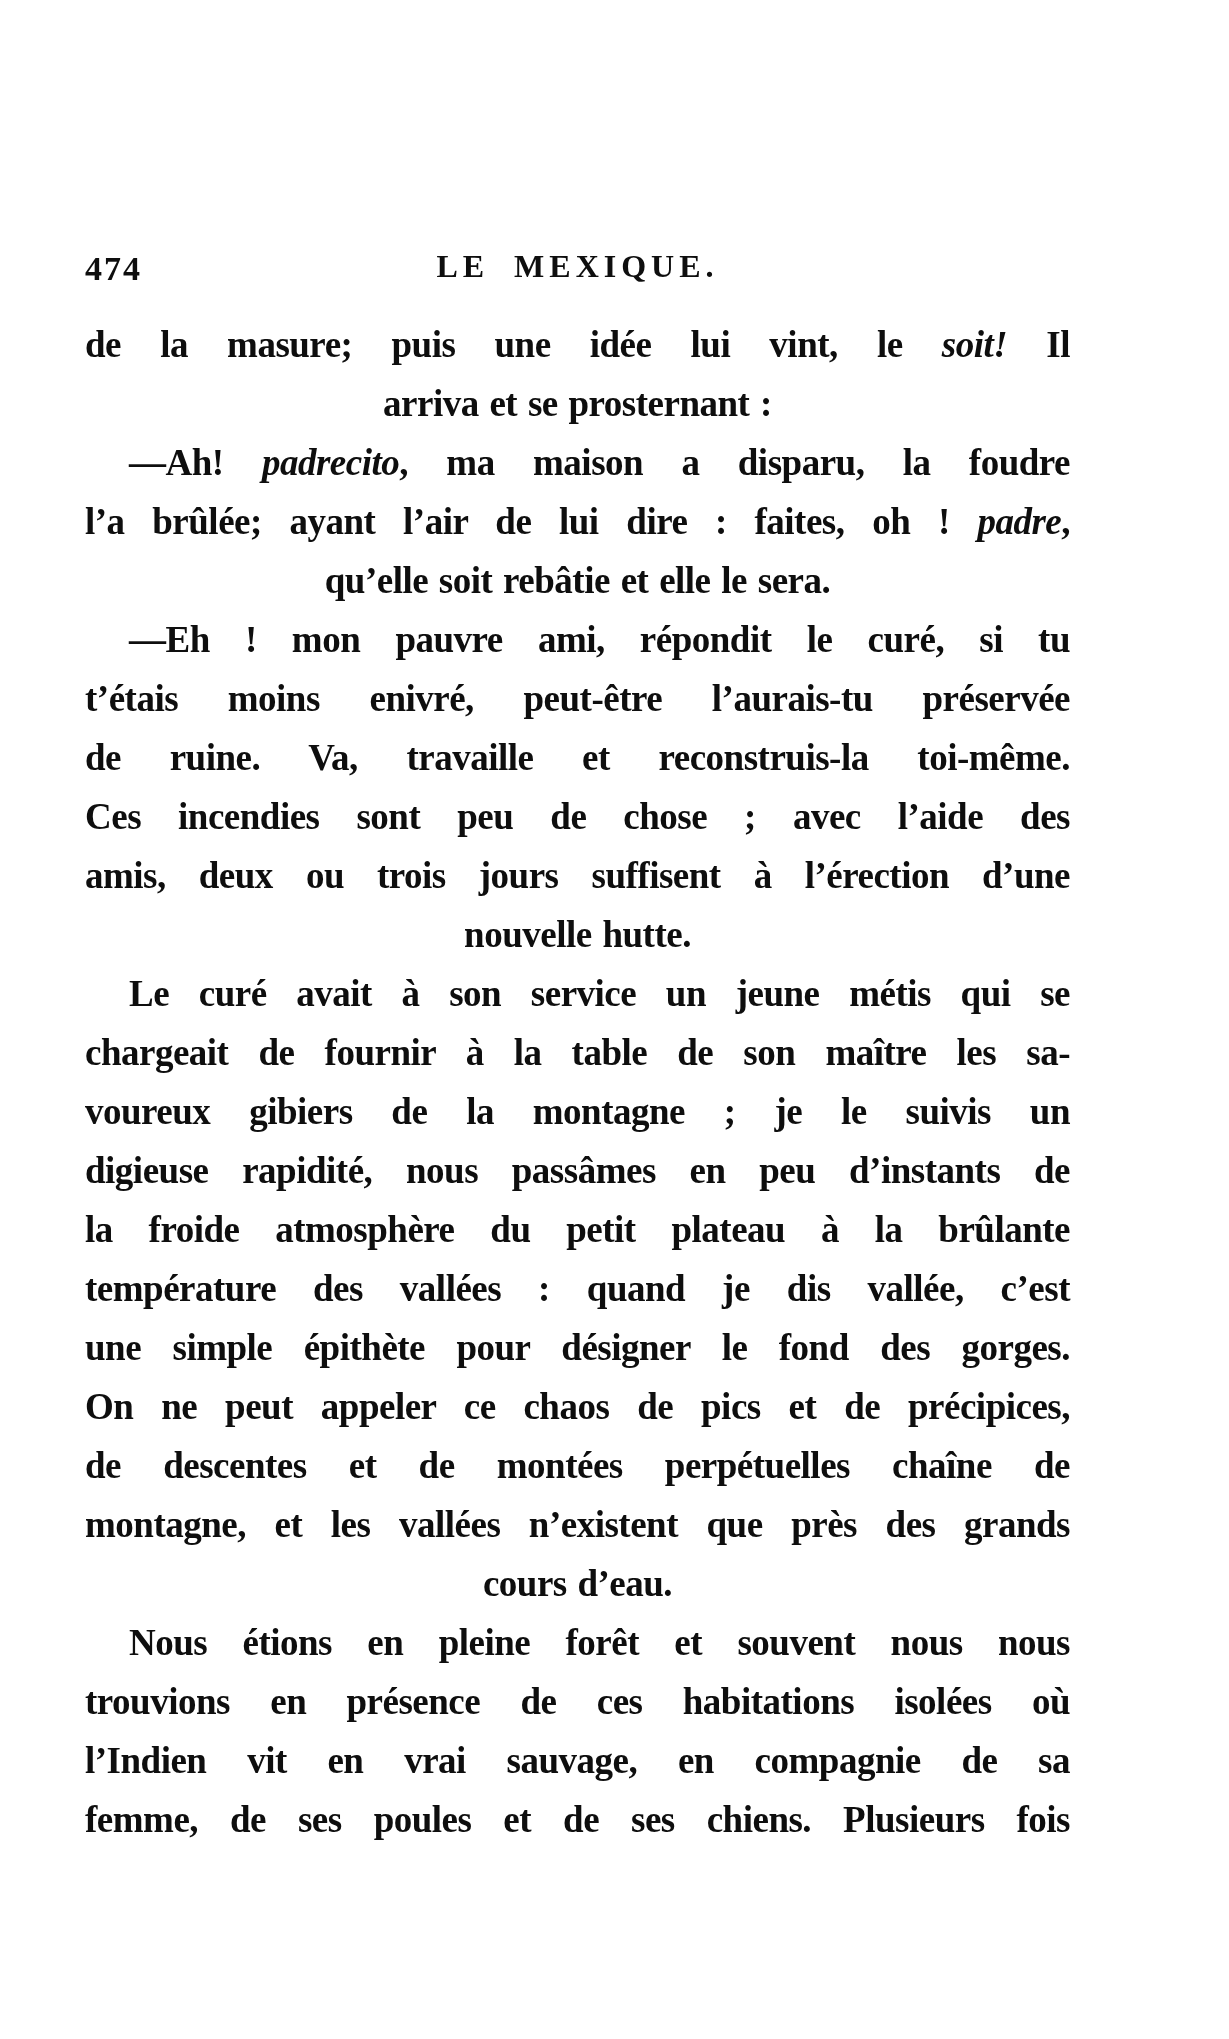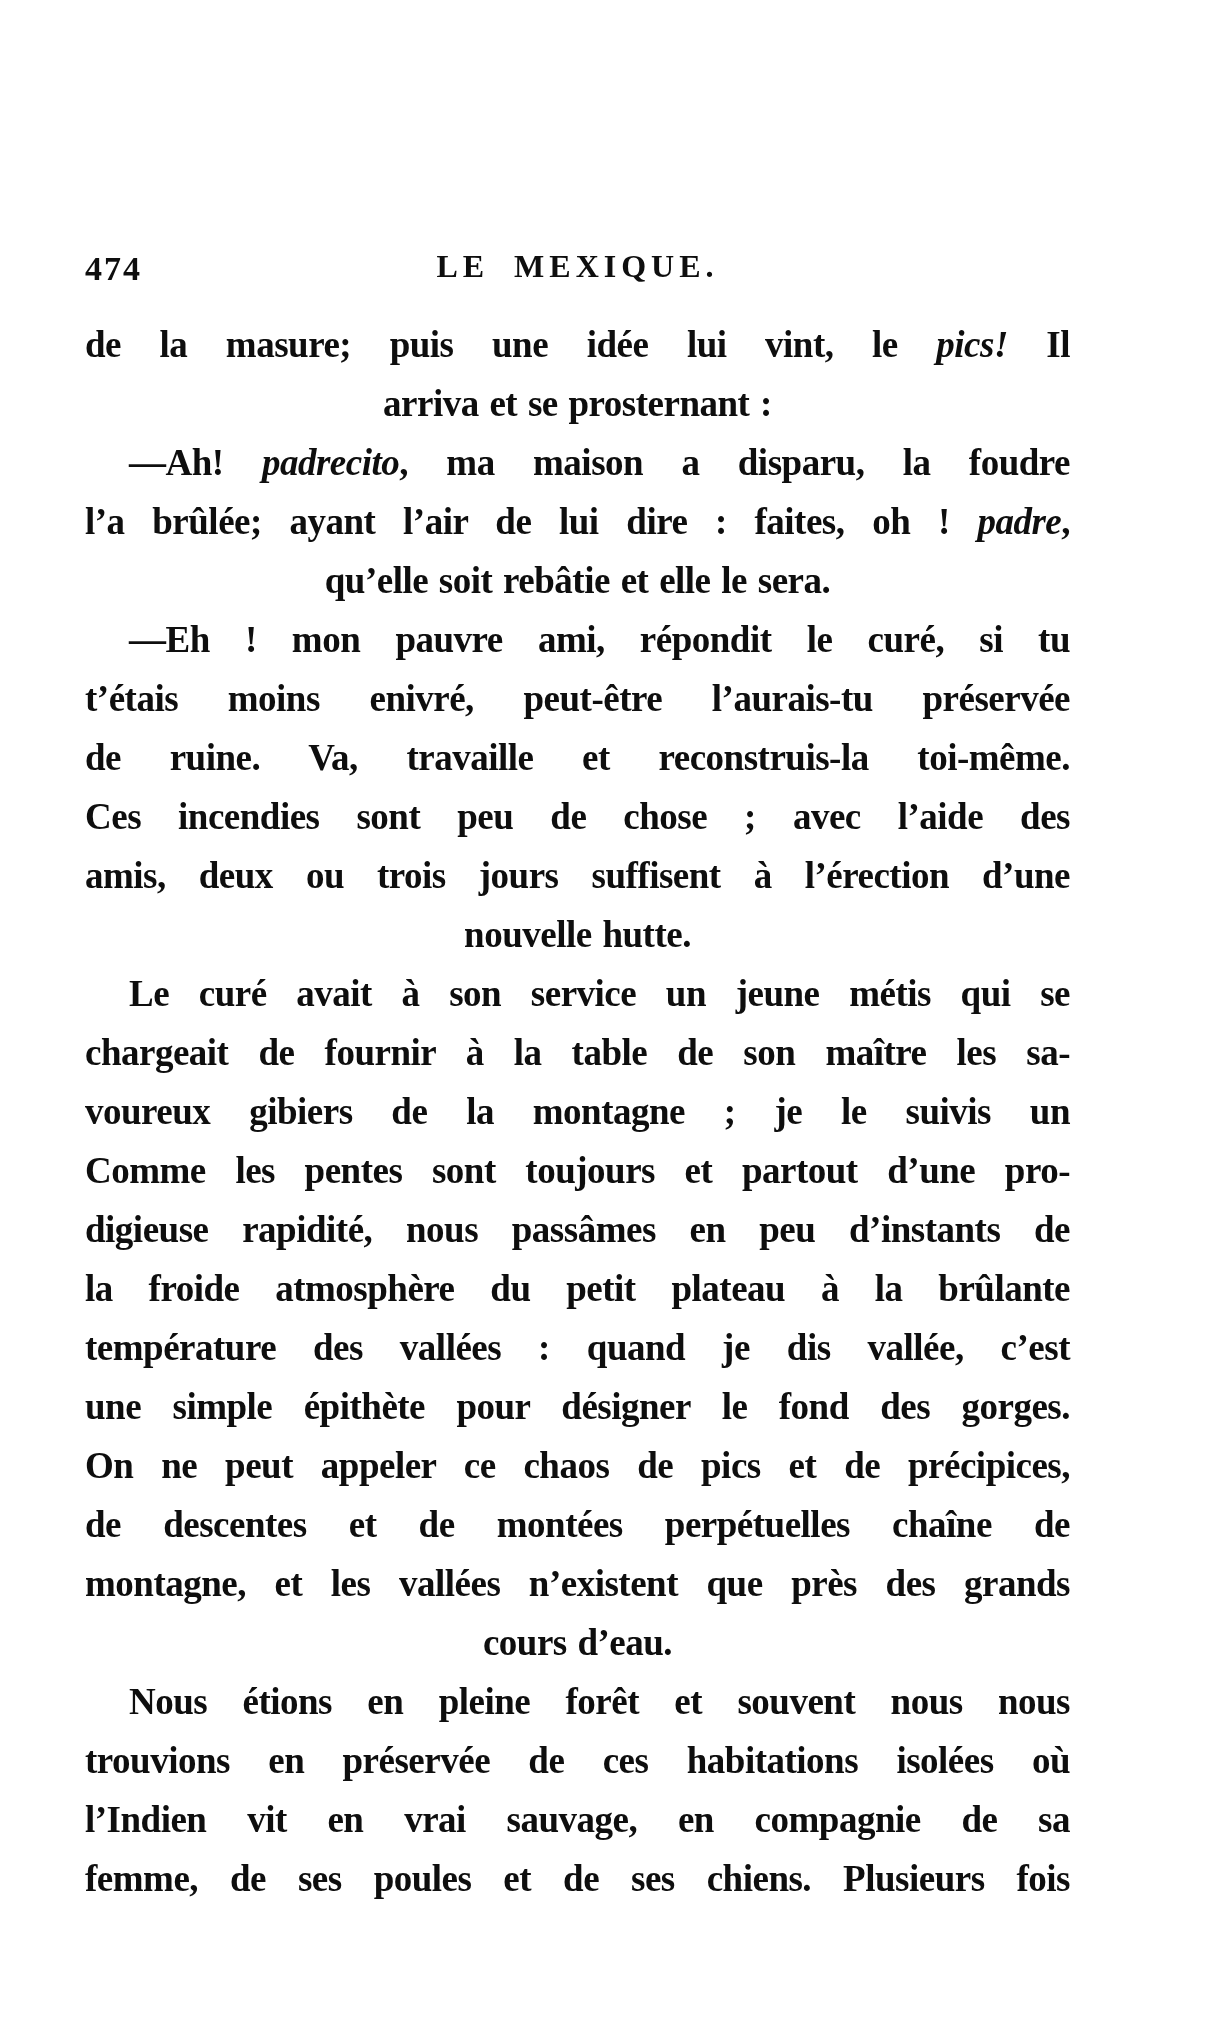--- a/index.html
+++ b/index.html
@@ -67,41 +67,40 @@
 </style>
 </head>
 <body>
 
 <div class="page">
   <div class="header">
     <span class="folio">474</span>
     <span class="running-title">LE MEXIQUE.</span>
   </div>
   <div class="body-text">
-      <div class="line just"><span>de la masure; puis une idée lui vint, le </span><span class="it">pics!</span><span> Il</span></div>
+      <div class="line just"><span>de la masure; puis une idée lui vint, le </span><span class="it">soit!</span><span> Il</span></div>
       <div class="line"><span>arriva et se prosternant :</span></div>
       <div class="line just indent"><span>—Ah! </span><span class="it">padrecito</span><span>, ma maison a disparu, la foudre</span></div>
       <div class="line just"><span>l’a brûlée; ayant l’air de lui dire : faites, oh ! </span><span class="it">padre</span><span>,</span></div>
       <div class="line"><span>qu’elle soit rebâtie et elle le sera.</span></div>
       <div class="line just indent"><span>—Eh ! mon pauvre ami, répondit le curé, si tu</span></div>
       <div class="line just"><span>t’étais moins enivré, peut-être l’aurais-tu préservée</span></div>
       <div class="line just"><span>de ruine. Va, travaille et reconstruis-la toi-même.</span></div>
       <div class="line just"><span>Ces incendies sont peu de chose ; avec l’aide des</span></div>
       <div class="line just"><span>amis, deux ou trois jours suffisent à l’érection d’une</span></div>
       <div class="line"><span>nouvelle hutte.</span></div>
       <div class="line just indent"><span>Le curé avait à son service un jeune métis qui se</span></div>
       <div class="line just"><span>chargeait de fournir à la table de son maître les sa-</span></div>
       <div class="line just"><span>voureux gibiers de la montagne ; je le suivis un</span></div>
-      <div class="line just"><span>Comme les pentes sont toujours et partout d’une pro-</span></div>
       <div class="line just"><span>digieuse rapidité, nous passâmes en peu d’instants de</span></div>
       <div class="line just"><span>la froide atmosphère du petit plateau à la brûlante</span></div>
       <div class="line just"><span>température des vallées : quand je dis vallée, c’est</span></div>
       <div class="line just"><span>une simple épithète pour désigner le fond des gorges.</span></div>
       <div class="line just"><span>On ne peut appeler ce chaos de pics et de précipices,</span></div>
       <div class="line just"><span>de descentes et de montées perpétuelles chaîne de</span></div>
       <div class="line just"><span>montagne, et les vallées n’existent que près des grands</span></div>
       <div class="line"><span>cours d’eau.</span></div>
       <div class="line just indent"><span>Nous étions en pleine forêt et souvent nous nous</span></div>
-      <div class="line just"><span>trouvions en préservée de ces habitations isolées où</span></div>
+      <div class="line just"><span>trouvions en présence de ces habitations isolées où</span></div>
       <div class="line just"><span>l’Indien vit en vrai sauvage, en compagnie de sa</span></div>
       <div class="line just"><span>femme, de ses poules et de ses chiens. Plusieurs fois</span></div>
     </div>
 </div>
 
 </body></html>

